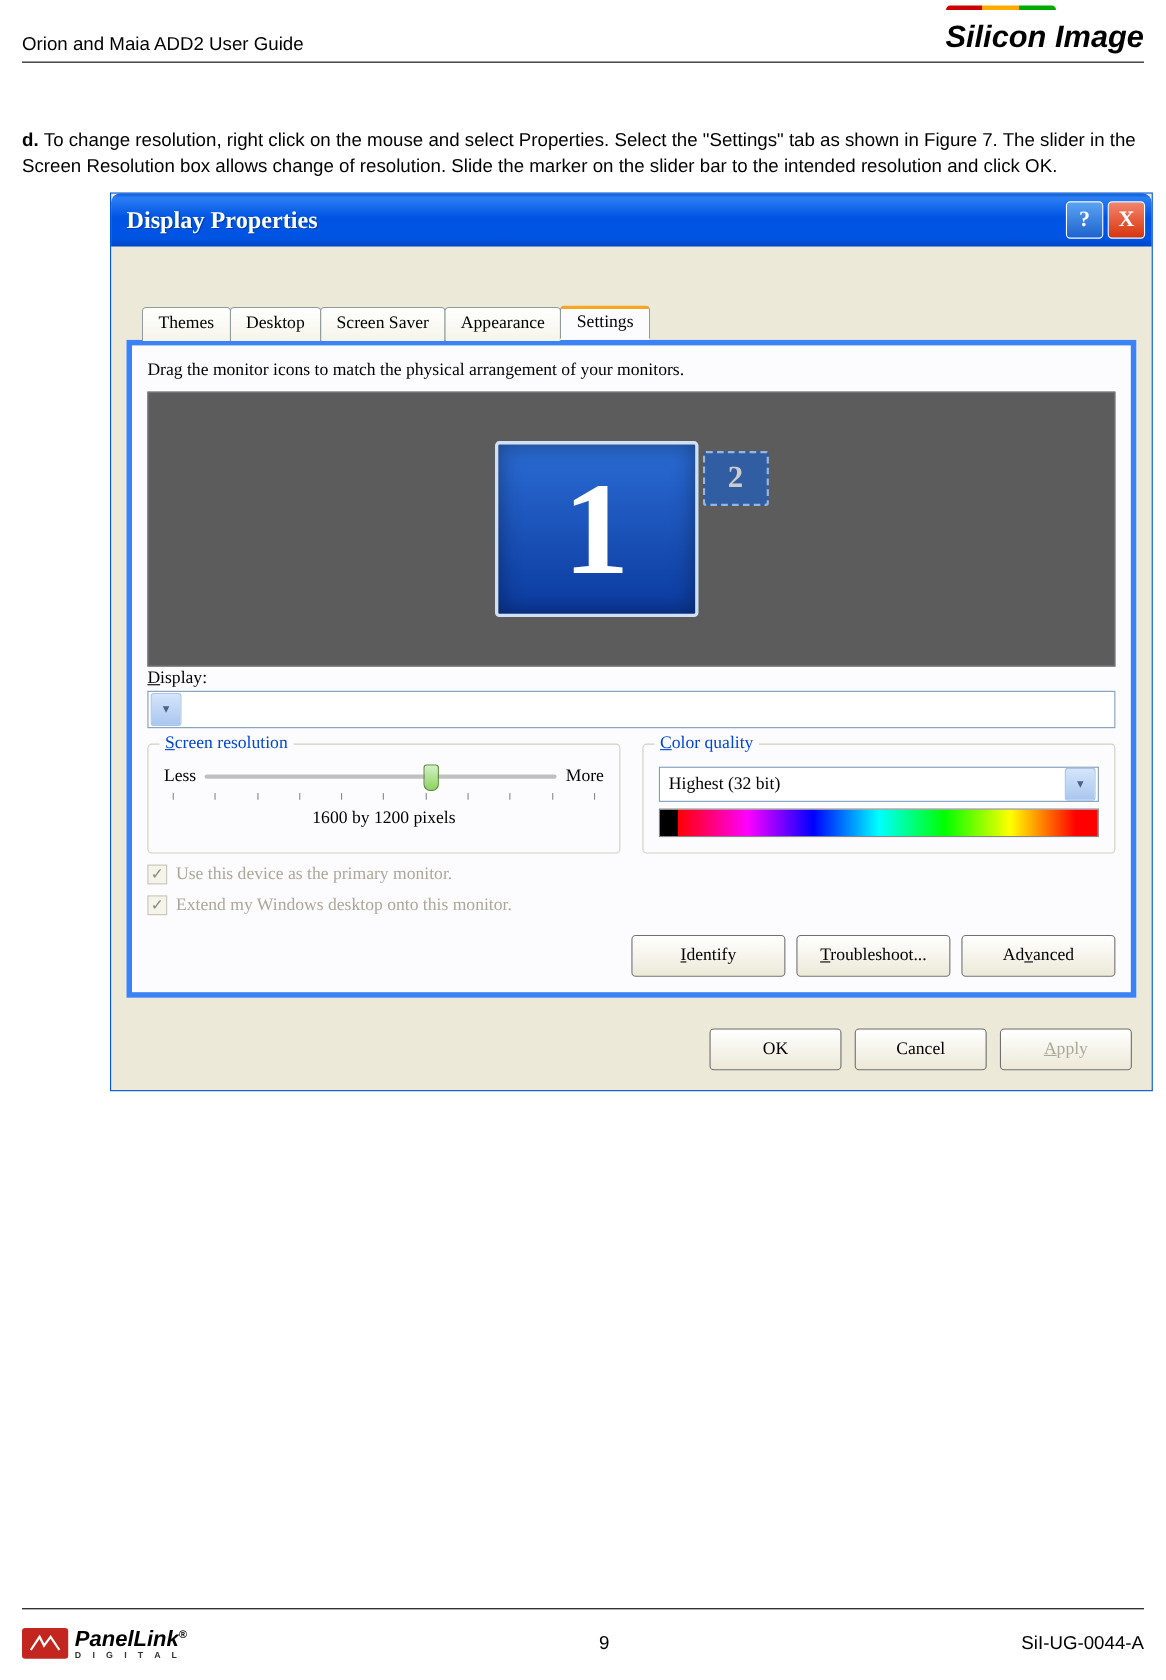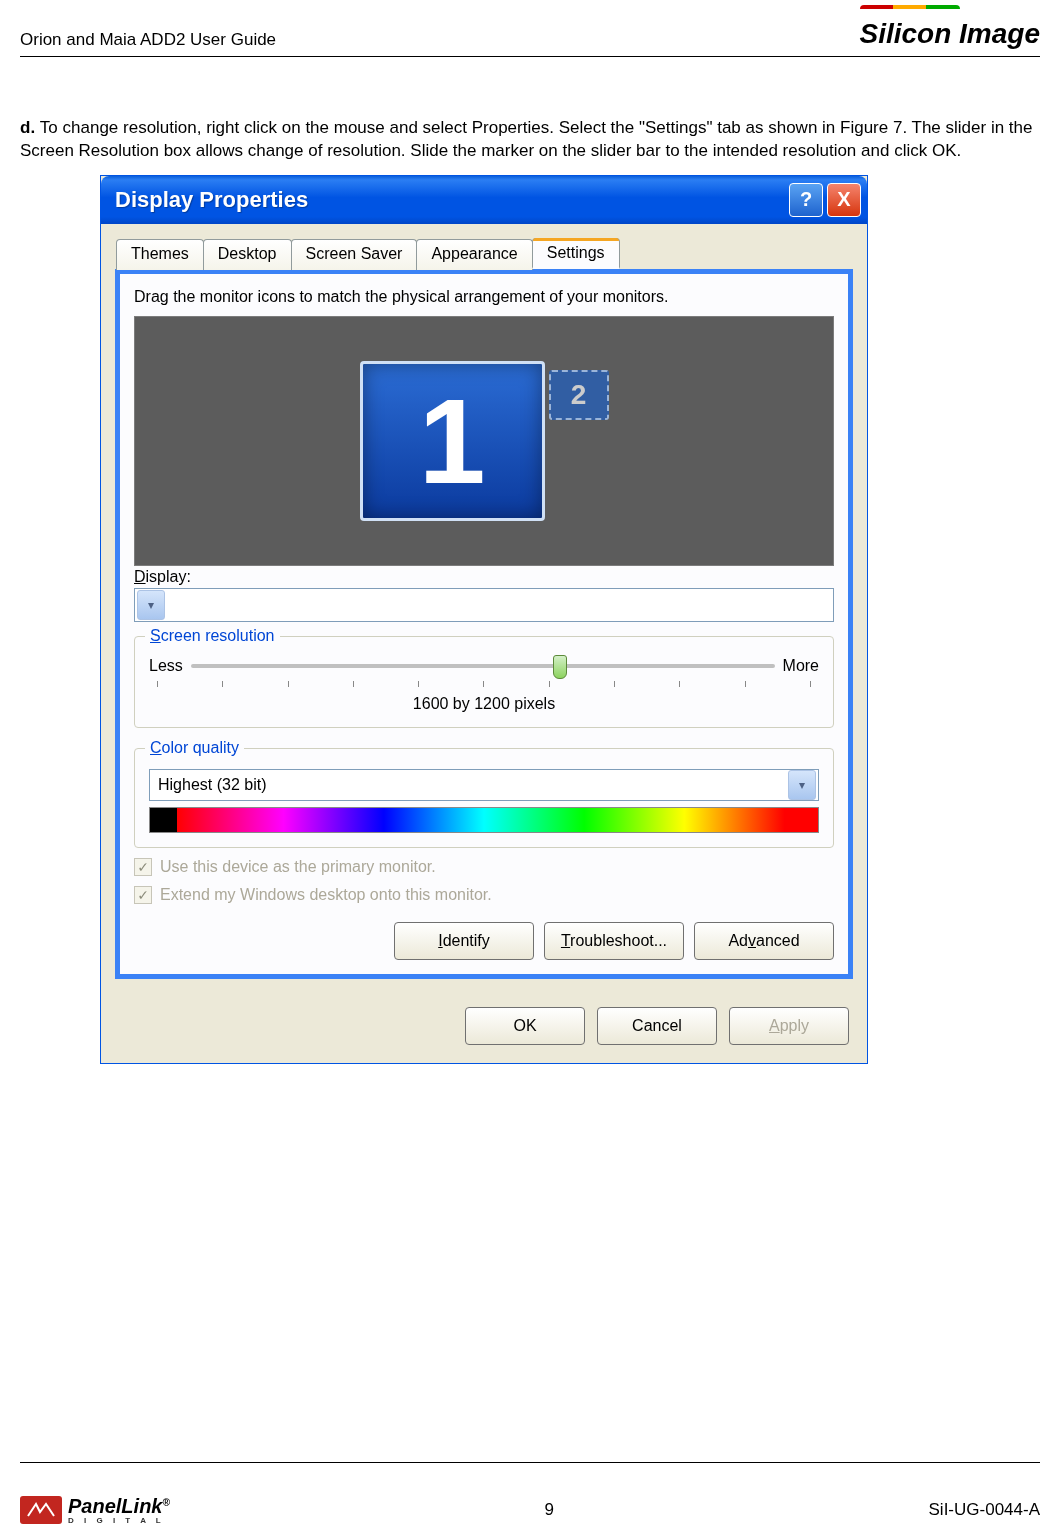--- a/index.html
+++ b/index.html
@@ -27,24 +27,24 @@
     background: linear-gradient(to right, #c00 0%, #c00 33%, #fa0 33%, #fa0 66%, #0a0 66%, #0a0 100%);
     border-radius: 50px 50px 0 0;
     margin-bottom: 2px;
   }
   .header-rule { border: none; border-top: 1.5px solid #000; margin: 6px 20px 0 20px; }
   .content { padding: 60px 20px 0 20px; }
   .instr { font-size: 17px; line-height: 1.35; margin-bottom: 12px; }
   .instr b { font-weight: bold; }
   .dialog-wrap { margin-left: 80px; }
   .dialog {
-    width: 768px;
+    width: 948px;
     border: 1px solid #0054e3;
     background: #ece9d8;
-    font-family: Liberation Sans, sans-serif;
+    font-family: Liberation Serif, serif;
     font-size: 16px;
   }
   .titlebar {
     height: 48px;
     background: linear-gradient(to bottom, #0a5fda 0%, #2b7ef3 8%, #0054e3 45%, #0054e3 85%, #0046c7 100%);
     display: flex;
     align-items: center;
     padding: 0 6px 0 14px;
     border-radius: 8px 8px 0 0;
   }
@@ -59,22 +59,23 @@
     width: 34px; height: 34px;
     margin-left: 4px;
     border-radius: 4px;
     display: flex; align-items: center; justify-content: center;
     font-weight: bold; color: #fff; font-size: 20px;
   }
   .tb-help { background: linear-gradient(to bottom,#5aa3f3,#1e63ce); border:1px solid #fff; }
   .tb-close { background: linear-gradient(to bottom,#f5846d,#d6350e); border:1px solid #fff; }
   .tabs-row {
     display: flex;
-    padding: 14px 14px 0 15px;
+    padding: 14px 14px 0 28px;
     gap: 0;
+    margin-top: 40px;
   }
   .tab {
     background: #ece9d8;
     border: 1px solid #919b9c;
     border-bottom: none;
     border-radius: 4px 4px 0 0;
     padding: 5px 14px;
     font-size: 16px;
     margin-right: -1px;
     position: relative;
@@ -144,21 +145,21 @@
   .combo-text { flex: 1; padding: 0 8px; font-size: 16px; }
   .combo-btn {
     width: 28px; height: 30px; margin: 2px;
     background: linear-gradient(to bottom,#d5e5fb,#a9c6ef);
     border: 1px solid #acc3e5;
     border-radius: 3px;
     display: flex; align-items: center; justify-content: center;
     color: #4d6185; font-size: 12px;
   }
   .two-col {
-    display: flex; gap: 20px; margin-top: 14px; flex-direction: column;
+    display: flex; gap: 20px; margin-top: 14px;
   }
   .group {
     flex: 1;
     border: 1px solid #d0d0bf;
     border-radius: 4px;
     padding: 10px 14px 14px 14px;
     position: relative;
   }
   .group-title {
     position: absolute;
@@ -225,21 +226,21 @@
   .xp-btn .ul { text-decoration: underline; }
   .bottom-btns {
     display: flex; justify-content: flex-end; gap: 12px;
     padding: 14px 18px 18px 18px;
   }
   .xp-btn.small { min-width: 120px; height: 38px; }
   .xp-btn.disabled { color: #aca899; }
   .caption { font-size: 17px; margin: 14px 0 0 20px; }
   .footer-rule { border: none; border-top: 1.5px solid #000; margin: 0 20px; position: absolute; bottom: 64px; left:0; right:0; }
   .page-footer {
-    position: absolute; bottom: 2px; left: 20px; right: 20px;
+    position: absolute; bottom: 18px; left: 20px; right: 20px;
     display: flex; justify-content: space-between; align-items: center;
     font-size: 17px;
   }
   .pl-logo {
     display: flex; align-items: center; gap: 6px;
     font-weight: bold; font-style: italic;
   }
   .pl-badge {
     width: 42px; height: 28px;
     background: #c2261f;

